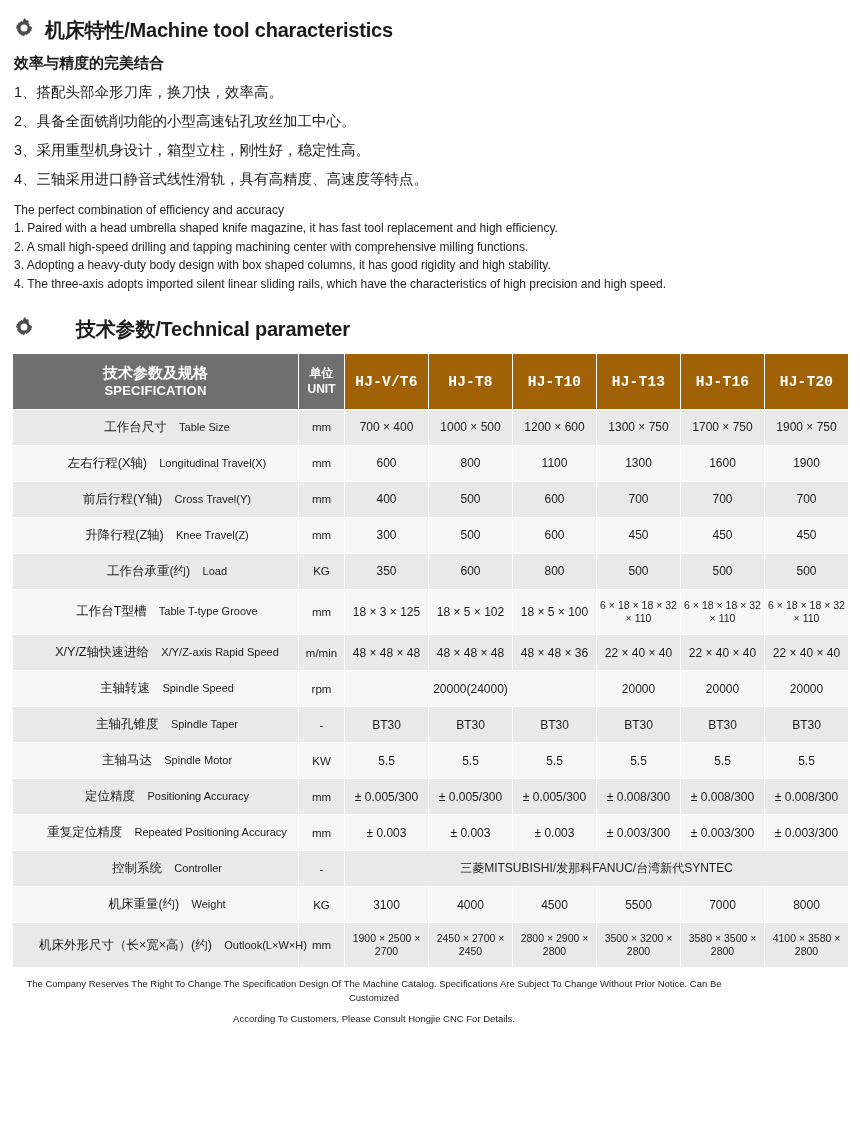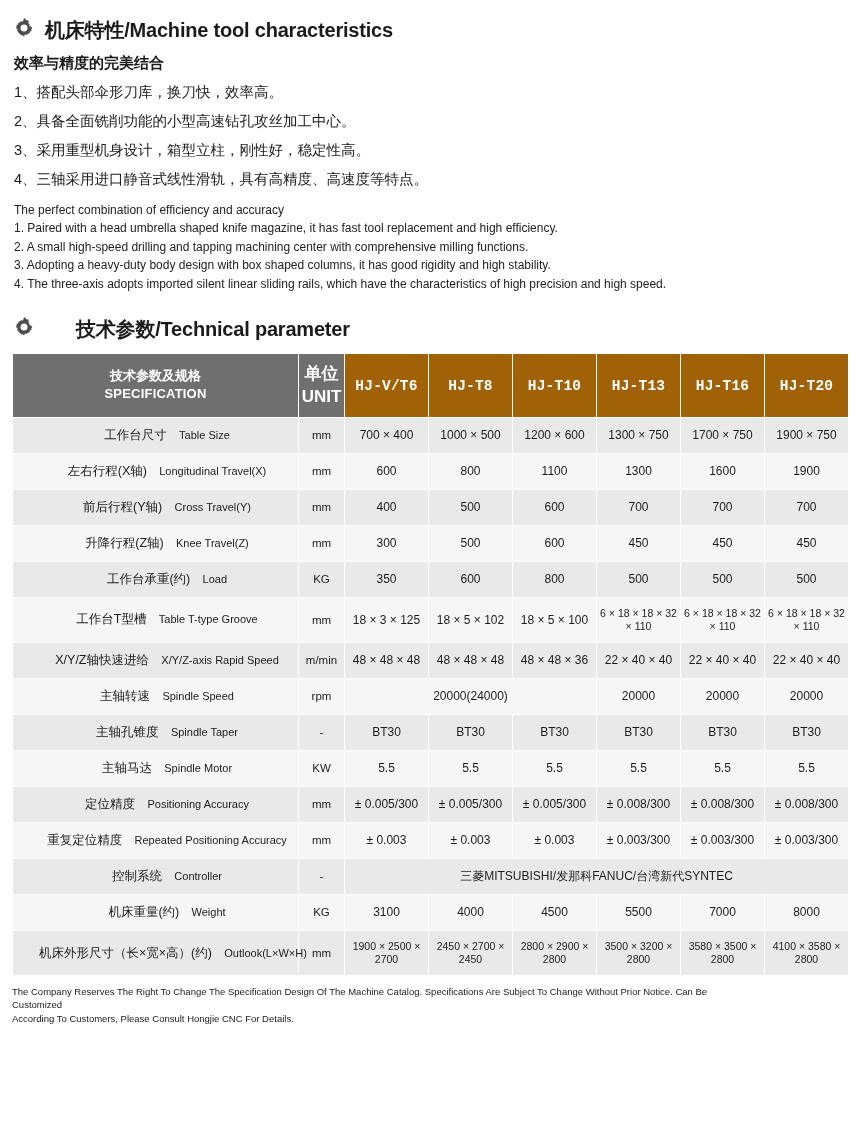--- a/index.html
+++ b/index.html
@@ -66,26 +66,26 @@
     vertical-align: middle;
   }
   thead th.head-spec {
     background: #6f6f6f;
     color: #ffffff;
     font-size: 12.5px;
     font-weight: bold;
     line-height: 1.3;
     padding: 9px 4px;
   }
-  thead th.head-spec .sp-cn { display: block; font-size: 13px; font-family: Liberation Mono, monospace; }
+  thead th.head-spec .sp-cn { display: block; font-size: 15px; }
   thead th.head-spec .sp-en { display: block; font-size: 13px; letter-spacing: .2px; }
   thead th.head-unit {
     background: #6f6f6f;
     color: #ffffff;
-    font-size: 17px;
+    font-size: 12px;
     font-weight: bold;
     line-height: 1.3;
     padding: 9px 2px;
   }
   thead th.head-model {
     background: #a16207;
     color: #ffffff;
     font-size: 14.5px;
     font-weight: bold;
     padding: 9px 2px;
@@ -113,21 +113,22 @@
   .footer .f-cn {
     font-size: 10.5px;
     color: #1b1b1b;
     line-height: 1.45;
     margin: 0;
   }
   .footer .f-en {
     font-size: 9.5px;
     color: #1b1b1b;
     line-height: 1.4;
-    margin: 0;
+    margin: 8px;
+    text-align: center;
   }
 </style>
 </head>
 <body>
 
 <div class="page">
 
   <div class="section-head">
     <span class="gear-icon">
       <svg width="24" height="24" viewBox="0 0 24 24" aria-hidden="true">

